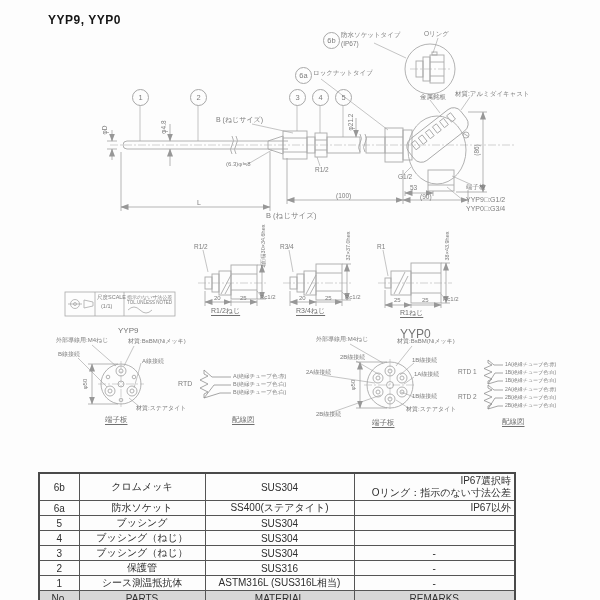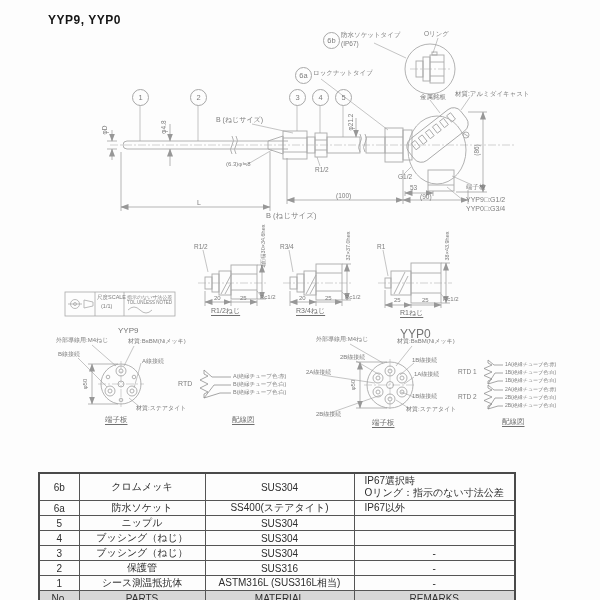--- a/index.html
+++ b/index.html
@@ -9,21 +9,21 @@
   .v{transform:translate(-50%,-50%) rotate(-90deg);transform-origin:center;}
   .cap{text-decoration:underline;text-underline-offset:2px;color:#6f6f6f;}
   .balloon{position:absolute;width:15px;height:15px;border:1px solid #a8a8a8;border-radius:50%;
            display:flex;align-items:center;justify-content:center;font-size:7.5px;color:#7d7d7d;}
   .title{position:absolute;left:48px;top:13px;font-size:12px;font-weight:bold;color:#151515;letter-spacing:.5px;}
   svg.lw{position:absolute;left:0;top:0;}
   table.parts{position:absolute;left:38px;top:472px;border-collapse:collapse;table-layout:fixed;
               width:476px;font-size:10px;color:#2e2e2e;border:2px solid #4a4a4a;}
   table.parts td{border:1px solid #555;text-align:center;padding:0 3px;height:13px;
                  overflow:hidden;white-space:nowrap;}
-  table.parts td.l{text-align:left;padding-left:10px;}
+  table.parts td.l{text-align:right;padding-left:10px;}
   table.parts tr.r6b td{height:26px;}
   table.parts tr.hdr td{background:#d7d7d7;height:14px;}
   .rem2 div{line-height:12px;}
 </style>
 </head>
 <body>
 
 <div class="page">
 
   <div class="title">YYP9, YYP0</div>
@@ -391,21 +391,21 @@
       </td>
     </tr>
     <tr>
       <td>6a</td>
       <td>防水ソケット</td>
       <td>SS400(ステアタイト)</td>
       <td class="l">IP67以外</td>
     </tr>
     <tr>
       <td>5</td>
-      <td>ニップル</td>
+      <td>ブッシング</td>
       <td>SUS304</td>
       <td></td>
     </tr>
     <tr>
       <td>4</td>
       <td>ブッシング（ねじ）</td>
       <td>SUS304</td>
       <td></td>
     </tr>
     <tr>

